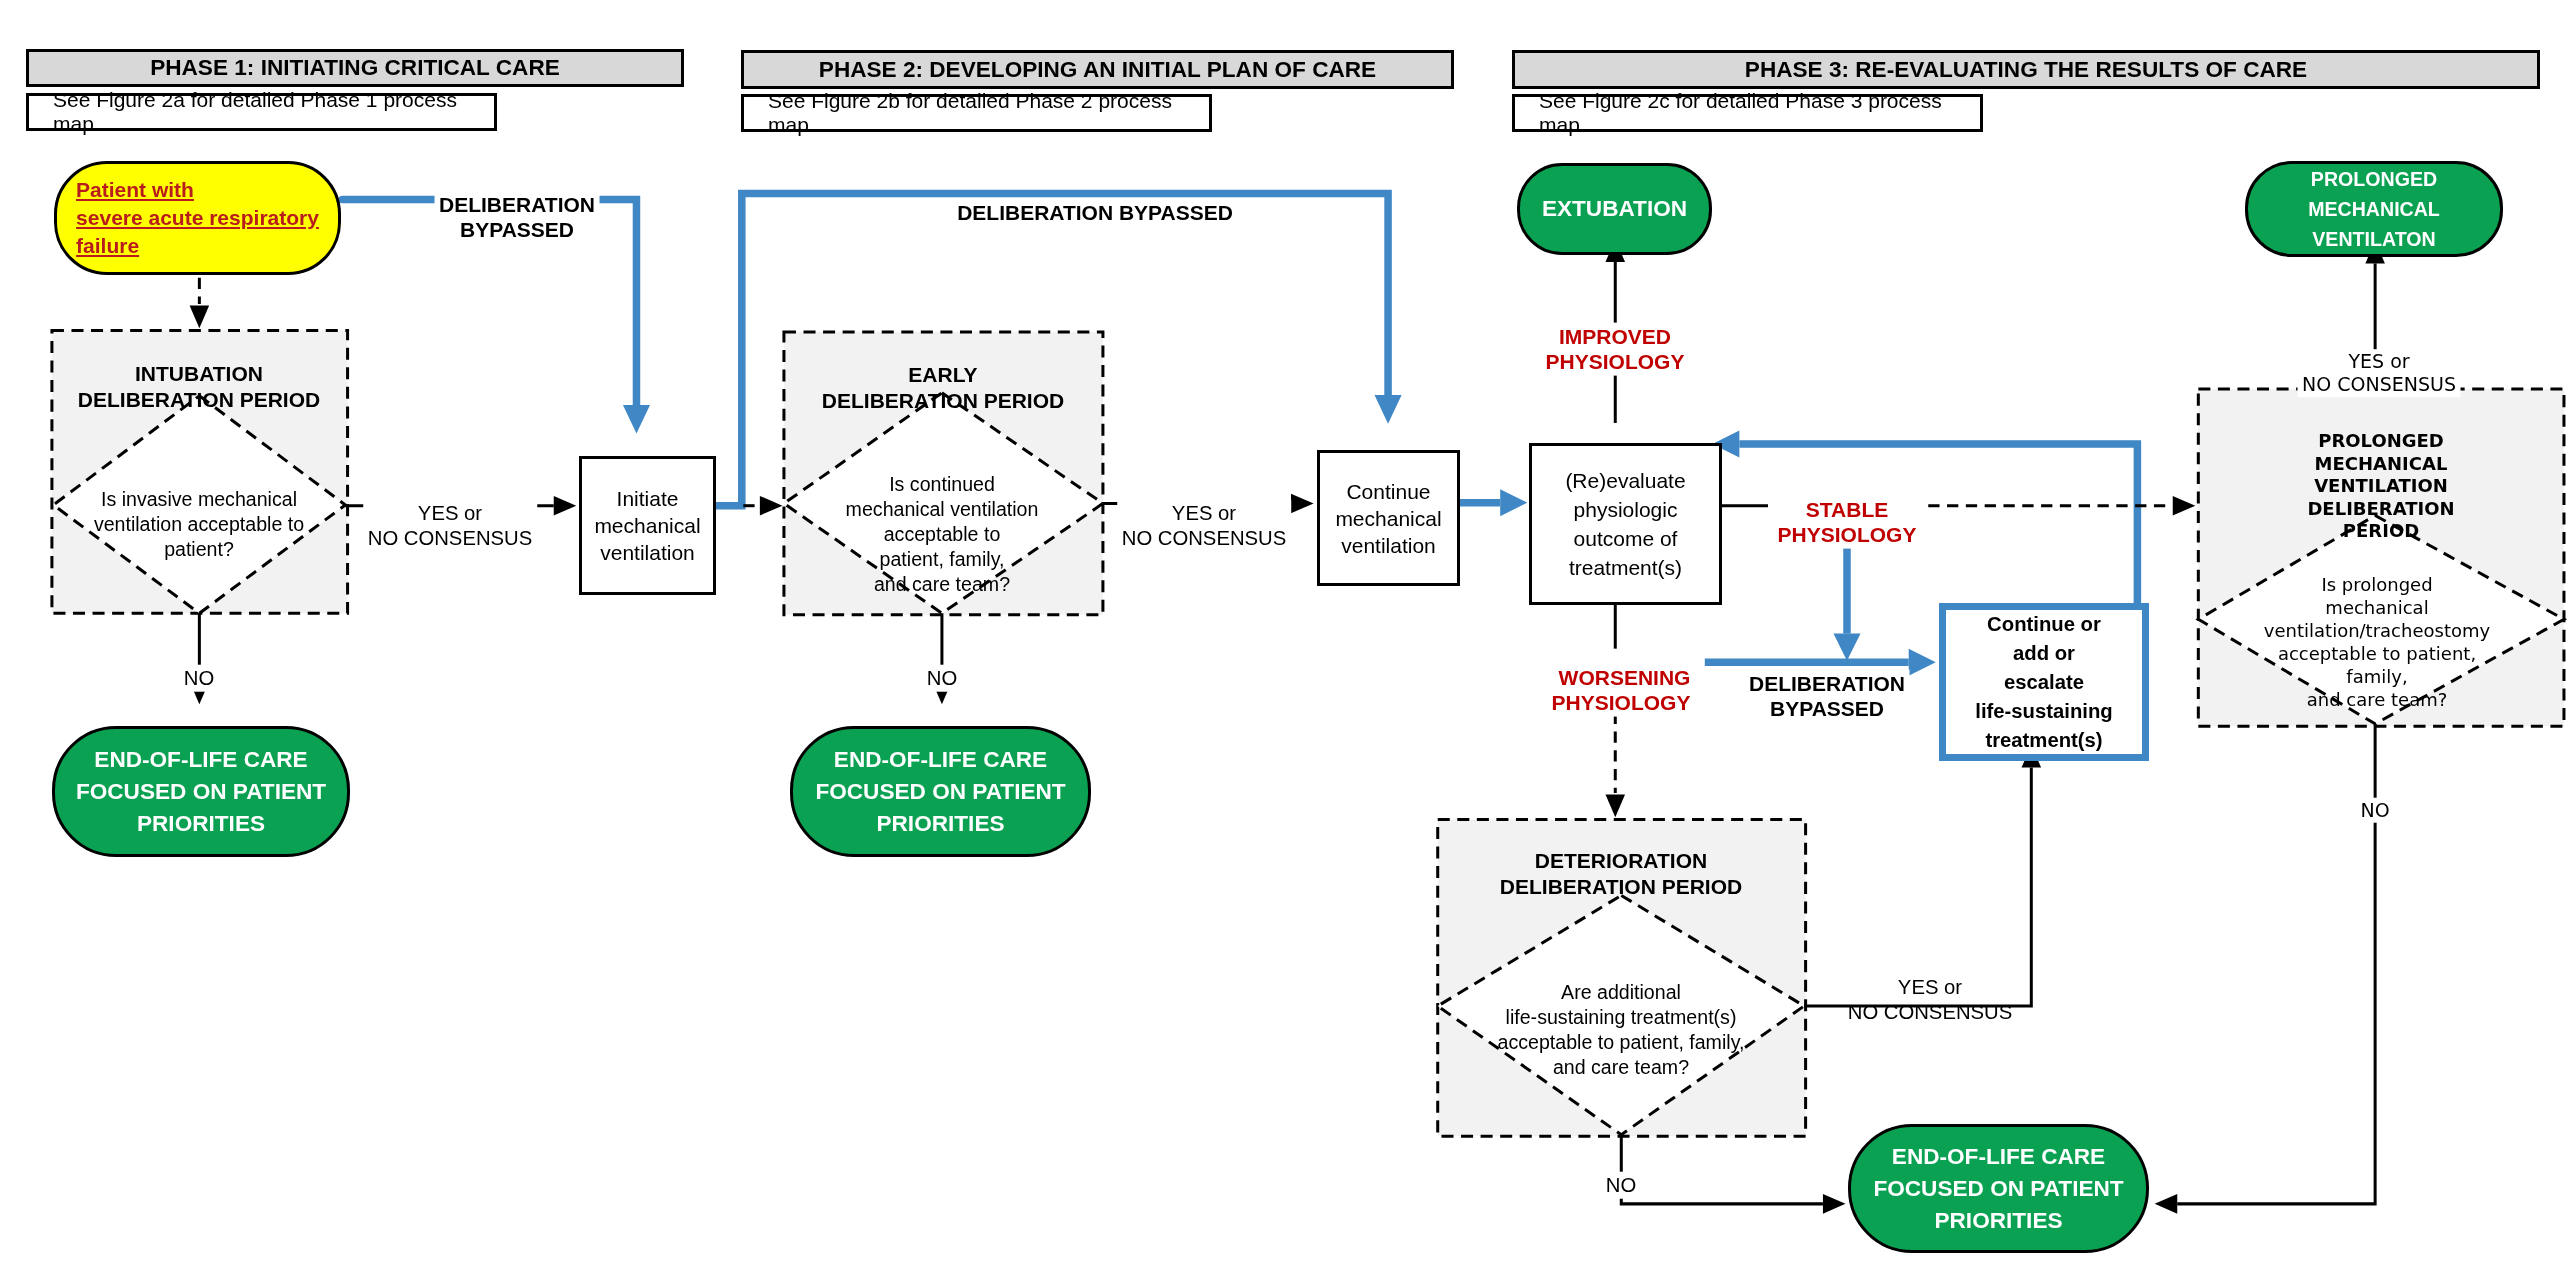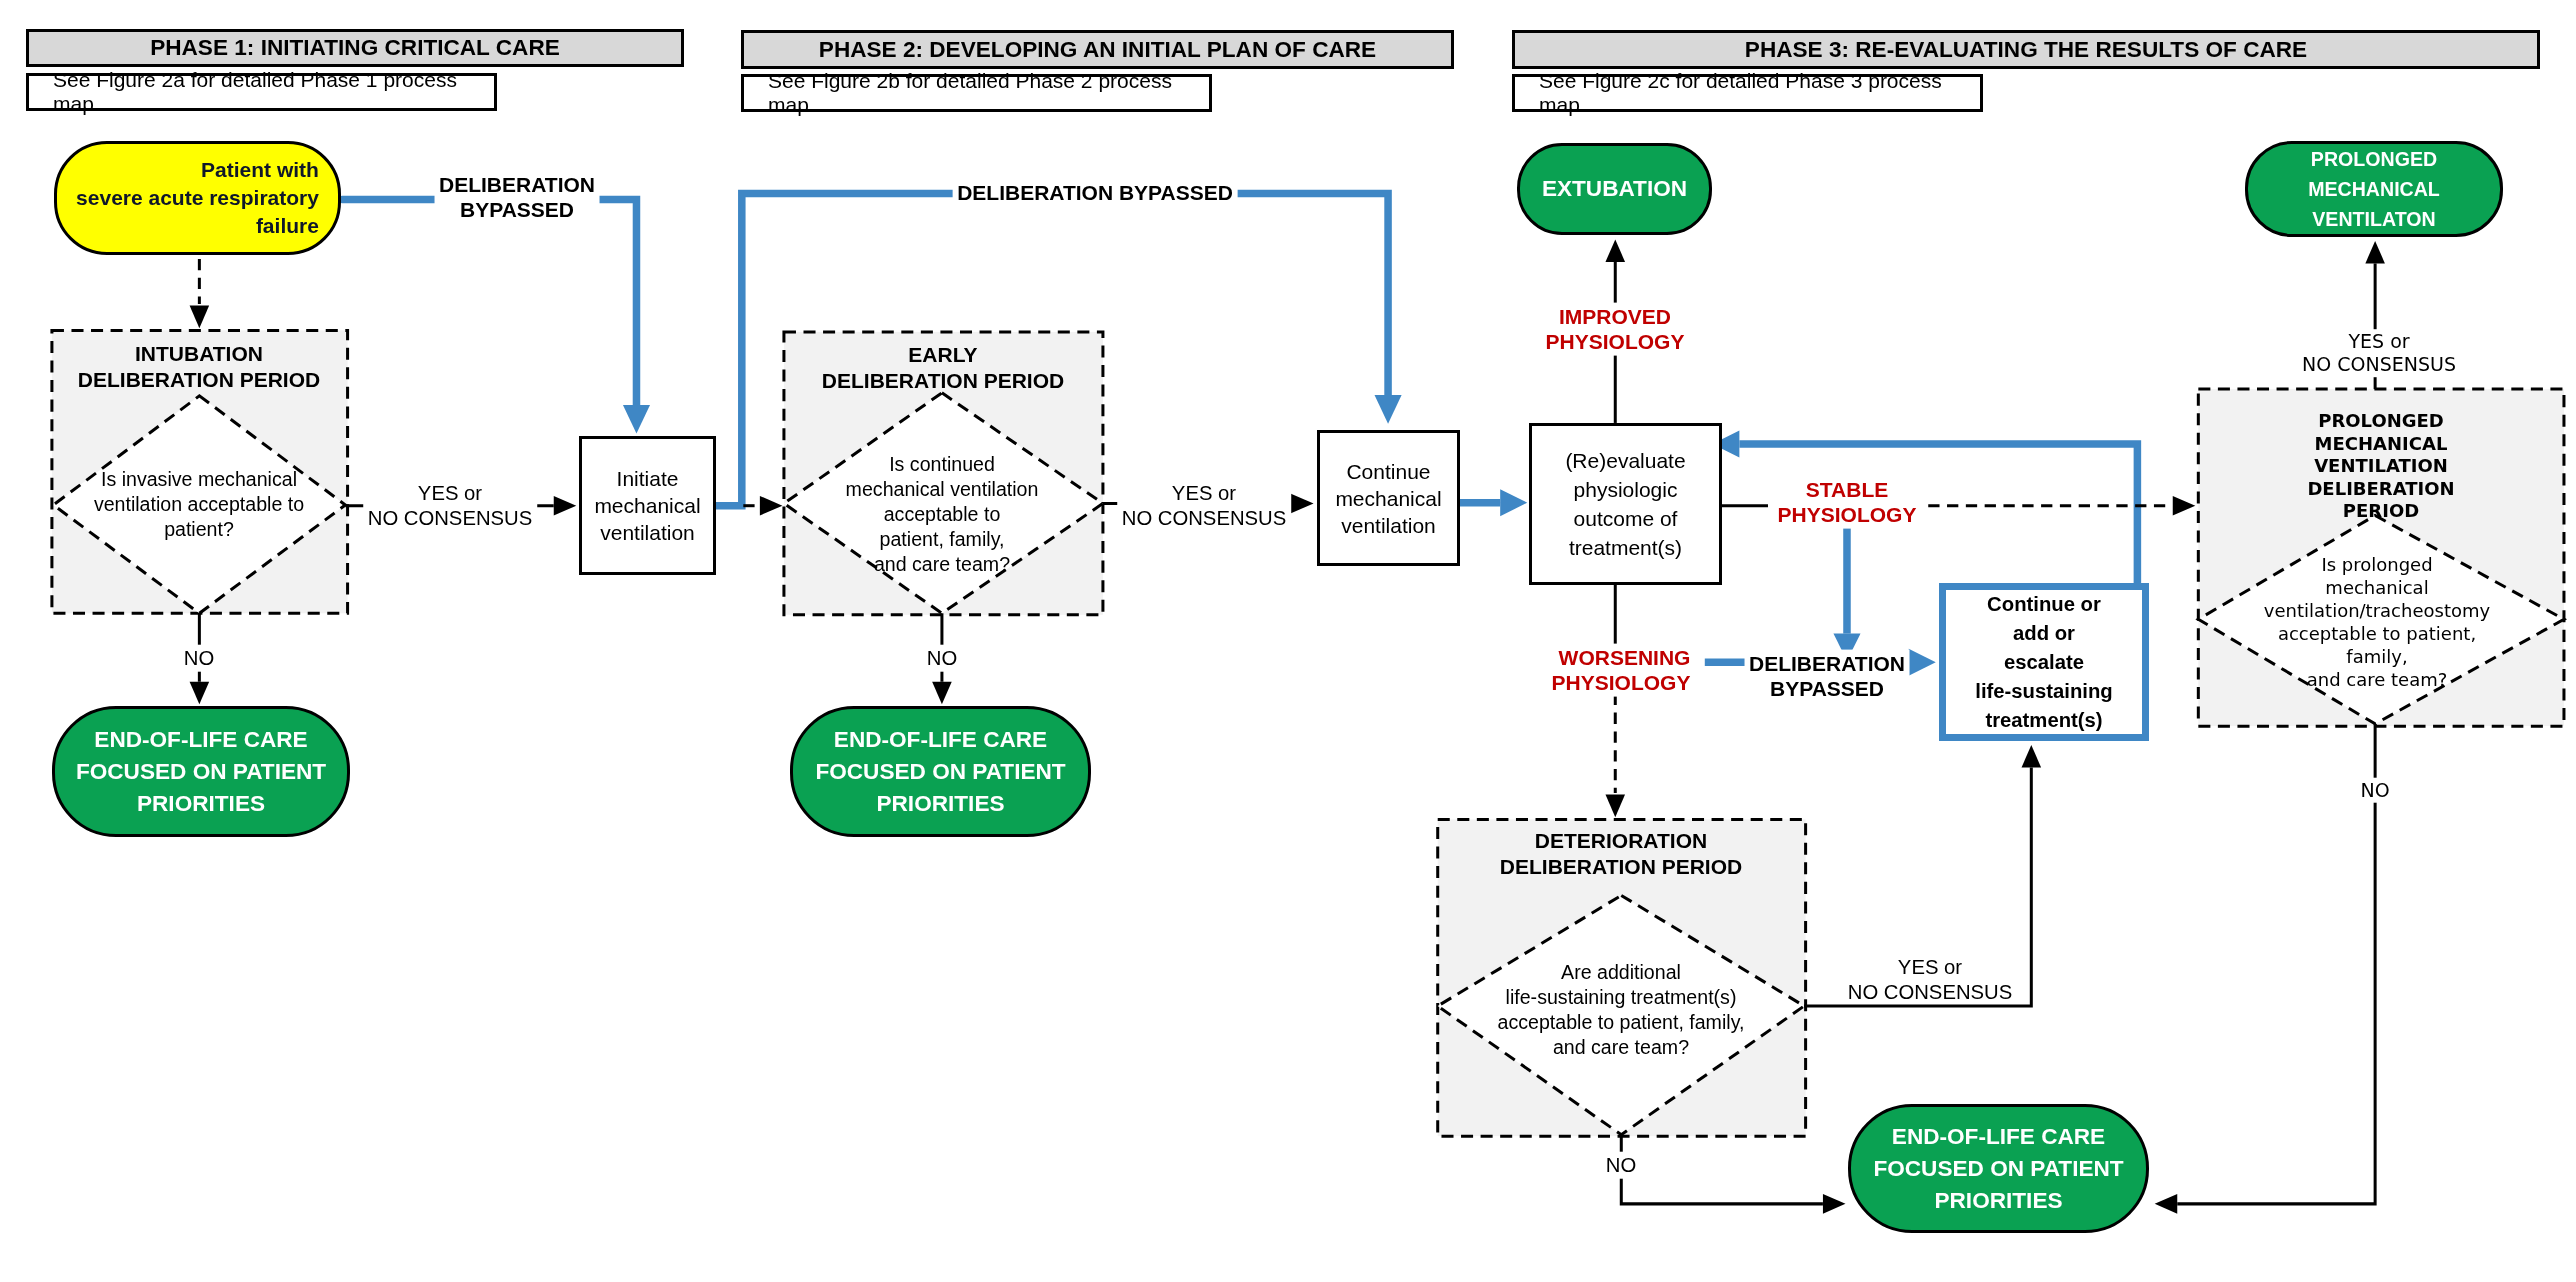--- a/index.html
+++ b/index.html
@@ -1,33 +1,33 @@
 <!DOCTYPE html>
 <html style="font-size:12px"><head>
 <meta charset="utf-8">
 <style>
   html,body{margin:0;padding:0;background:#fff;}
   body{width:2576px;height:1283px;position:relative;font-family:"Liberation Sans",sans-serif;color:#000;}
-  .abs{position:absolute;}
+  .abs{position:absolute;margin-top:20px;}
   .ml{white-space:pre-line;}
   svg{position:absolute;left:0;top:0;z-index:1;}
   .panel{fill:#f2f2f2;stroke:#000;stroke-width:4;stroke-dasharray:16 10;}
   .diamond{fill:#fff;stroke:#000;stroke-width:4;stroke-dasharray:16 10;}
   .blue{fill:none;stroke:#3f87c5;stroke-width:10;}
   .bluefill{fill:#3f87c5;stroke:none;}
   .blk{fill:none;stroke:#000;stroke-width:4;}
   .blkd{fill:none;stroke:#000;stroke-width:4;stroke-dasharray:15 10;}
   .blkfill{fill:#000;stroke:none;}
   .ov{z-index:2;}
   .hdr{background:#d8d8d8;border:3px solid #000;font-weight:bold;font-size:22.6px;display:flex;align-items:center;justify-content:center;box-sizing:border-box;}
   .note{background:#fff;border:3px solid #000;font-size:21px;display:flex;align-items:center;padding-left:24px;box-sizing:border-box;}
   .box{background:#fff;border:3.8px solid #000;display:flex;align-items:center;justify-content:center;text-align:center;box-sizing:border-box;font-size:21px;line-height:27px;}
   .bluebox{background:#fff;border:7.5px solid #3f87c5;display:flex;align-items:center;justify-content:center;text-align:center;box-sizing:border-box;font-size:20.3px;line-height:29px;font-weight:bold;}
   .term{background:#0aa152;border:3.8px solid #000;color:#fff;font-weight:bold;display:flex;align-items:center;justify-content:center;text-align:center;box-sizing:border-box;}
-  .yterm{background:#ffff00;border:3.8px solid #000;color:#0f172a;font-weight:bold;display:flex;align-items:center;justify-content:center;text-align:right;box-sizing:border-box;font-size:21px;line-height:28px;border-radius:53px;}
+  .yterm{background:#ffff00;border:3.8px solid #000;color:#b91c1c;font-weight:bold;display:flex;align-items:center;justify-content:center;text-align:left;box-sizing:border-box;font-size:21px;line-height:28px;border-radius:53px;text-decoration:underline;}
   .ctr{transform:translate(-50%,-50%);text-align:center;}
   .ctx{transform:translateX(-50%);text-align:center;}
   .lbl{font-size:20.3px;line-height:25px;background:#fff;padding:0.8px 4.5px;}
   .nobg{background:transparent;}
   .boldlbl{font-weight:bold;font-size:21px;line-height:25.6px;}
   .red{color:#c00000;}
   .q{font-size:19.6px;line-height:25px;}
   .ptitle{font-weight:bold;font-size:21px;line-height:26px;}
   .djv{font-family:"DejaVu Sans",sans-serif;}
   .q4{font-size:18px;line-height:23px;}

